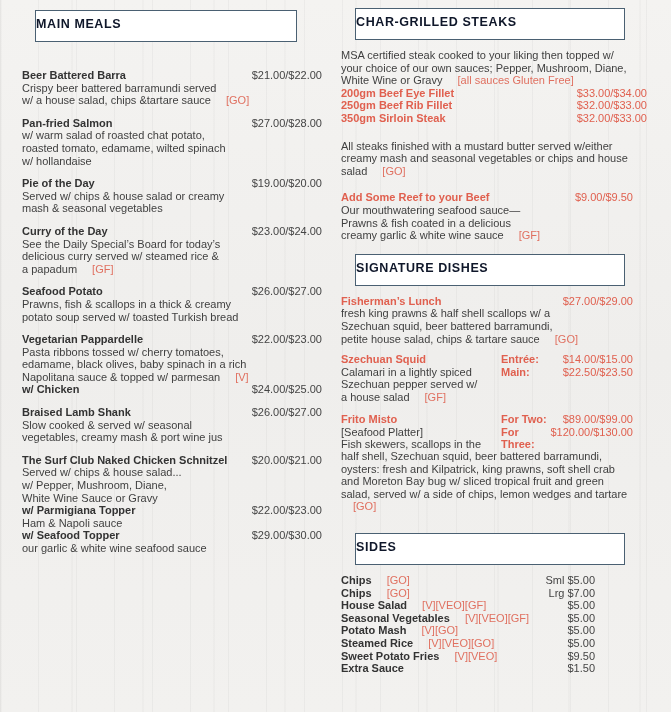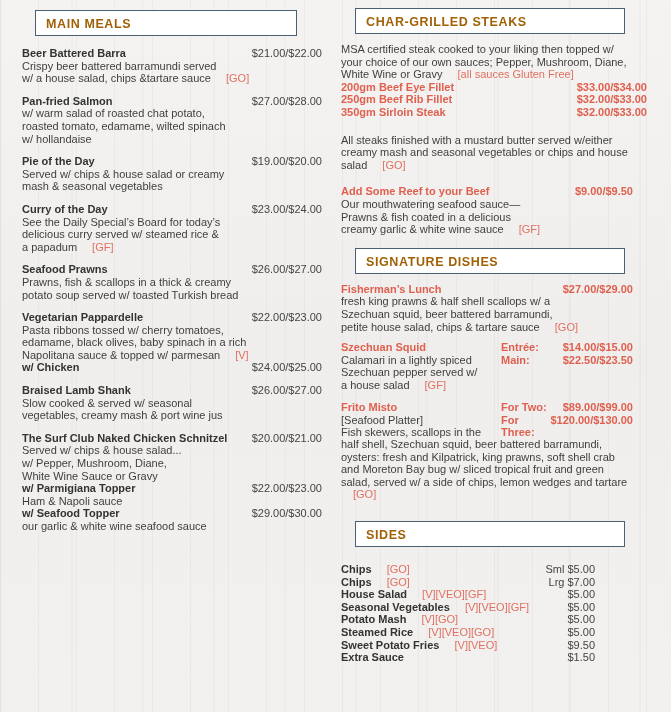--- a/index.html
+++ b/index.html
@@ -14,49 +14,49 @@
     position:relative;
     font-size:11px;
     line-height:12.6px;
   }
   .col { position:absolute; top:0; }
   .left { left:22px; width:300px; }
   .right { left:341px; width:298px; }
   .header-box {
     border:1.5px solid #4a6072;
     background:#ffffff;
-    color:#a16207;
+    color:#0f172a;
     font-weight:bold;
     font-size:12.5px;
     letter-spacing:0.6px;
-    height:26px;
+    height:32px;
     line-height:26px;
-    padding-left:10px;
+    padding-left:0;
     box-sizing:border-box;
   }
   .left .header-box { margin-left:13px; width:262px; margin-top:10px; }
   .right .header-box { margin-left:14px; width:270px; }
   .item { position:relative; margin-top:10px; }
   .row { display:flex; justify-content:space-between; }
   .name { font-weight:bold; color:#333; }
   .price { white-space:nowrap; color:#444; }
   .desc { color:#3f3f3f; }
   .tag { color:#e07060;padding-left:12px; }
   .red { color:#e0604f; font-weight:bold; }
-  .redprice { color:#e0604f; font-weight:bold; white-space:nowrap; }
+  .redprice { color:#e0604f; font-weight:normal; white-space:nowrap; }
   .sides-row { display:flex; justify-content:space-between; width:254px; }
   .sides-row .price { }
 </style>
 </head>
 <body>
 
 <div class="col left">
   <div class="header-box">MAIN MEALS</div>
 
-  <div class="item" style="margin-top:11px">
+  <div class="item" style="margin-top:27px">
     <div class="row">
         <span class="name">Beer Battered Barra</span>
         <span class="price">$21.00/$22.00</span>
       </div>
     <div class="desc">Crispy beer battered barramundi served</div>
     <div class="desc"><span>w/ a house salad, chips &amp;tartare sauce </span><span class="tag">[GO]</span></div>
   </div>
 
   <div class="item">
     <div class="row">
@@ -83,21 +83,21 @@
         <span class="price">$23.00/$24.00</span>
       </div>
     <div class="desc">See the Daily Special’s Board for today’s</div>
     <div class="desc">delicious curry served w/ steamed rice &amp;</div>
     <div class="desc"><span>a papadum </span><span class="tag">[GF]</span></div>
   </div>
 
 
   <div class="item">
     <div class="row">
-        <span class="name">Seafood Prawns</span>
+        <span class="name">Seafood Potato</span>
         <span class="price">$26.00/$27.00</span>
       </div>
     <div class="desc">Prawns, fish &amp; scallops in a thick &amp; creamy</div>
     <div class="desc">potato soup served w/ toasted Turkish bread</div>
   </div>
 
   <div class="item">
     <div class="row">
         <span class="name">Vegetarian Pappardelle</span>
         <span class="price">$22.00/$23.00</span>
@@ -231,21 +231,21 @@
     </div>
     <div class="desc">half shell, Szechuan squid, beer battered barramundi,</div>
     <div class="desc">oysters: fresh and Kilpatrick, king prawns, soft shell crab</div>
     <div class="desc">and Moreton Bay bug  w/ sliced tropical fruit and green</div>
     <div class="desc">salad, served w/ a side of chips, lemon wedges and tartare</div>
     <div class="tag">[GO]</div>
   </div>
 
   <div class="header-box" style="margin-top:20px">SIDES</div>
 
-  <div style="margin-top:16px; line-height:12.6px">
+  <div style="margin-top:9px; line-height:12.6px">
     <div class="sides-row">
         <span><span class="name">Chips </span><span class="tag">[GO]</span></span>
         <span class="price">Sml $5.00</span>
       </div>
     <div class="sides-row">
         <span><span class="name">Chips </span><span class="tag">[GO]</span></span>
         <span class="price">Lrg $7.00</span>
       </div>
     <div class="sides-row">
         <span><span class="name">House Salad </span><span class="tag">[V][VEO][GF]</span></span>

